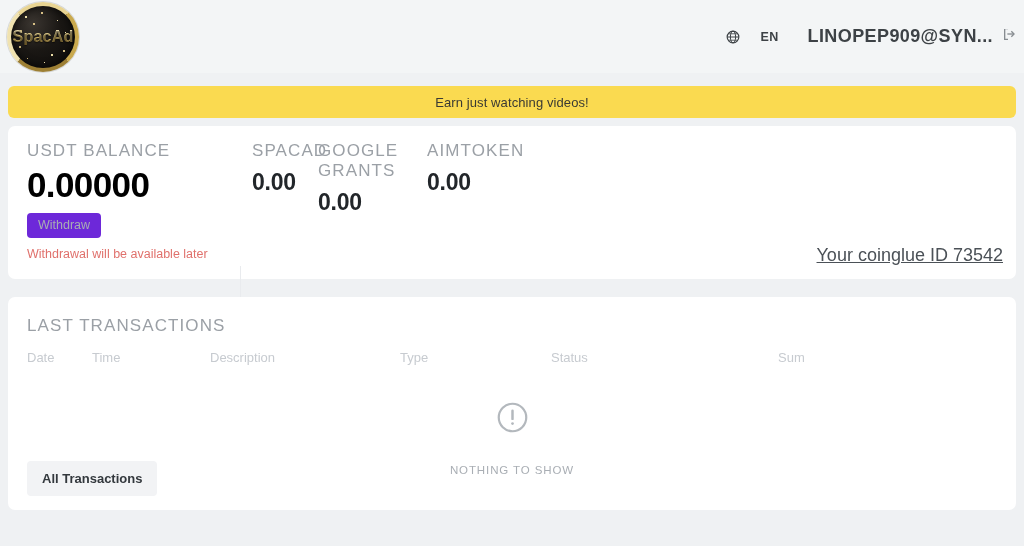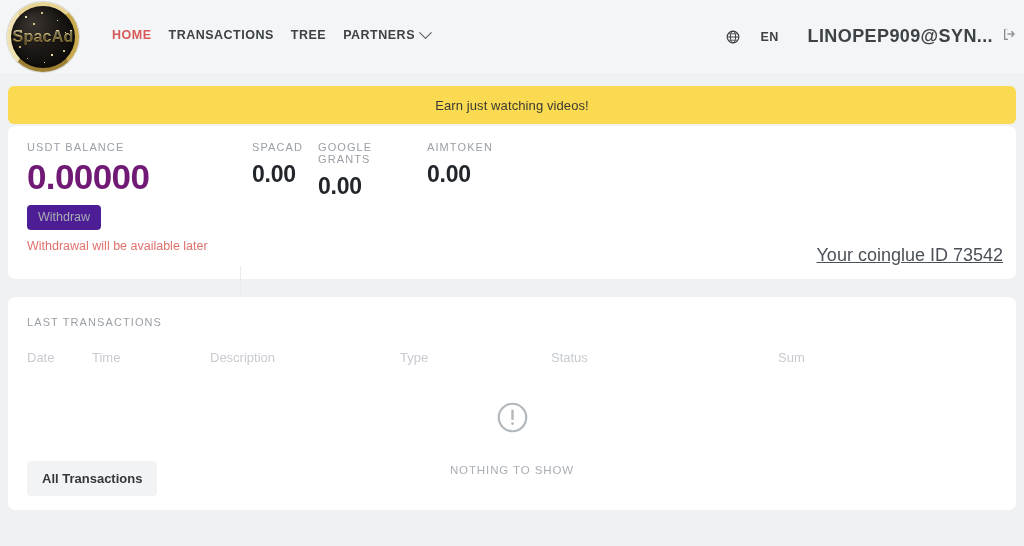--- a/index.html
+++ b/index.html
@@ -125,21 +125,21 @@
     margin-left: 20px;
   }
   .logout-icon { width: 16px; height: 16px; overflow: hidden; opacity: .8; }
 
   
   .banner {
     position: absolute;
     left: 8px;
     top: 86px;
     width: 1008px;
-    height: 38px;
+    height: 32px;
     background: #fada50;
     border-radius: 6px;
     display: flex;
     align-items: center;
     justify-content: center;
   }
   .banner-text {
     font-size: 13px;
     color: #3a3a33;
     letter-spacing: .1px;
@@ -150,39 +150,39 @@
     position: absolute;
     left: 8px;
     width: 1008px;
     background: #ffffff;
     border-radius: 7px;
   }
   #balance-card { top: 126px; height: 153px; }
   #transactions-card { top: 297px; height: 213px; }
 
   .label-caps {
-    font-size: 11px;
+    font-size: 17px;
     letter-spacing: 1.1px;
     color: #9ba0a6;
     font-weight: 400;
   }
 
   .usdt-block { position: absolute; left: 19px; top: 15px; }
   .usdt-amount {
     margin-top: 6px;
     font-size: 35px;
     font-weight: 700;
     letter-spacing: -0.6px;
-    color: #701a75;
+    color: #000000;
     line-height: 1;
   }
   .withdraw-btn {
     margin-top: 11px;
     display: inline-block;
-    background: #4c1d95;
+    background: #6d28d9;
     border: none;
     border-radius: 4px;
     padding: 5px 11px 6px;
     font-size: 12.5px;
     color: #a8adb3;
     font-family: inherit;
     cursor: default;
   }
   .withdraw-note {
     margin-top: 9px;
@@ -283,29 +283,20 @@
 </head>
 <body>
 
 <div class="header">
 
   <div class="logo">
     <span class="stars"></span>
     <span class="logo-text">SpacAd</span>
   </div>
 
-  <nav class="nav">
-    <a href="#" class="active">HOME</a>
-    <a href="#">TRANSACTIONS</a>
-    <a href="#">TREE</a>
-    <a href="#" class="with-caret">
-      <span>PARTNERS</span>
-      <span class="caret"></span>
-    </a>
-  </nav>
 
   <div class="header-right">
     <div class="lang">
       <svg class="globe" width="14" height="14" viewBox="0 0 24 24">
         <circle cx="12" cy="12" r="10" fill="none" stroke="#3d4246" stroke-width="2"></circle>
         <ellipse cx="12" cy="12" rx="4.5" ry="10" fill="none" stroke="#3d4246" stroke-width="1.7"></ellipse>
         <line x1="2" y1="12" x2="22" y2="12" stroke="#3d4246" stroke-width="1.7"></line>
         <line x1="3.6" y1="6.5" x2="20.4" y2="6.5" stroke="#3d4246" stroke-width="1.4"></line>
         <line x1="3.6" y1="17.5" x2="20.4" y2="17.5" stroke="#3d4246" stroke-width="1.4"></line>
       </svg>

